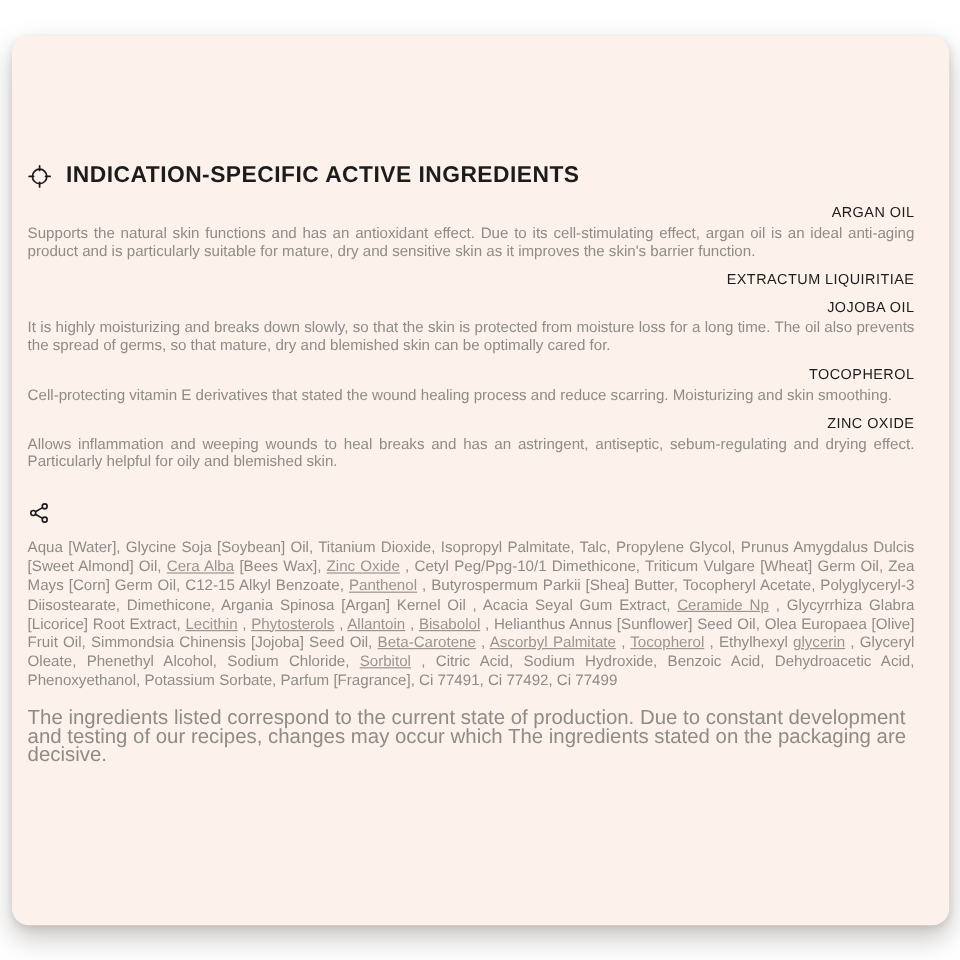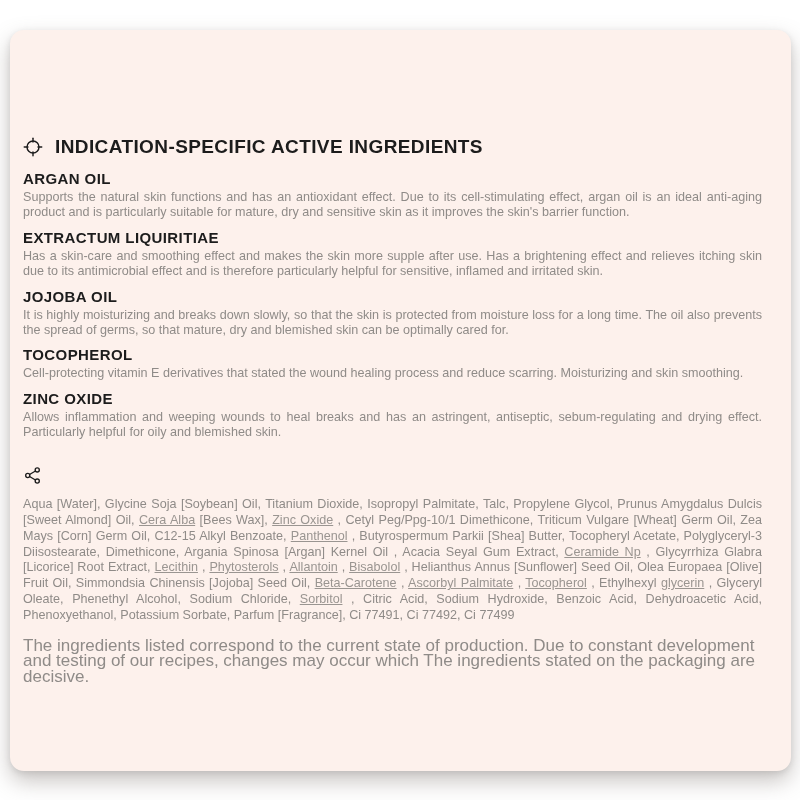--- a/index.html
+++ b/index.html
@@ -25,23 +25,24 @@
     display: flex; align-items: center; gap: 12px;
     margin: 0 0 12px 0;
     font-size: 19px; font-weight: 700;
     letter-spacing: 0.4px;
     color: var(--heading-text, #1c1c1c);
   }
   .section-heading .icon { display: inline-flex; flex: 0 0 auto; }
   .section-heading .icon svg { display: block; }
   .item-title {
     margin: 9px 0 3px 0;
-    font-size: 15px; font-weight: 700;
+    font-size: 12px; font-weight: 400;
     letter-spacing: 0.4px;
     color: var(--heading-text, #1c1c1c);
+    text-align: right;
   }
   .item-desc {
     margin: 0;
     font-size: 12.6px; line-height: 14.9px;
     color: var(--body-text, #8f8b88);
     text-align: justify;
     hyphens: auto;
   }
   .ingredients-section { margin-top: 26px; }
   .ingredients-body {
@@ -81,21 +82,20 @@
       </span>
       <span>INDICATION-SPECIFIC ACTIVE INGREDIENTS</span>
     </h2>
 
     <div class="item">
       <h3 class="item-title">ARGAN OIL</h3>
       <p class="item-desc">Supports the natural skin functions and has an antioxidant effect. Due to its cell-stimulating effect, argan oil is an ideal anti-aging product and is particularly suitable for mature, dry and sensitive skin as it improves the skin's barrier function.</p>
     </div>
     <div class="item">
       <h3 class="item-title">EXTRACTUM LIQUIRITIAE</h3>
-      <p class="item-desc">Has a skin-care and smoothing effect and makes the skin more supple after use. Has a brightening effect and relieves itching skin due to its antimicrobial effect and is therefore particularly helpful for sensitive, inflamed and irritated skin.</p>
     </div>
     <div class="item">
       <h3 class="item-title">JOJOBA OIL</h3>
       <p class="item-desc">It is highly moisturizing and breaks down slowly, so that the skin is protected from moisture loss for a long time. The oil also prevents the spread of germs, so that mature, dry and blemished skin can be optimally cared for.</p>
     </div>
     <div class="item">
       <h3 class="item-title">TOCOPHEROL</h3>
       <p class="item-desc">Cell-protecting vitamin E derivatives that stated the wound healing process and reduce scarring. Moisturizing and skin smoothing.</p>
     </div>
     <div class="item">

